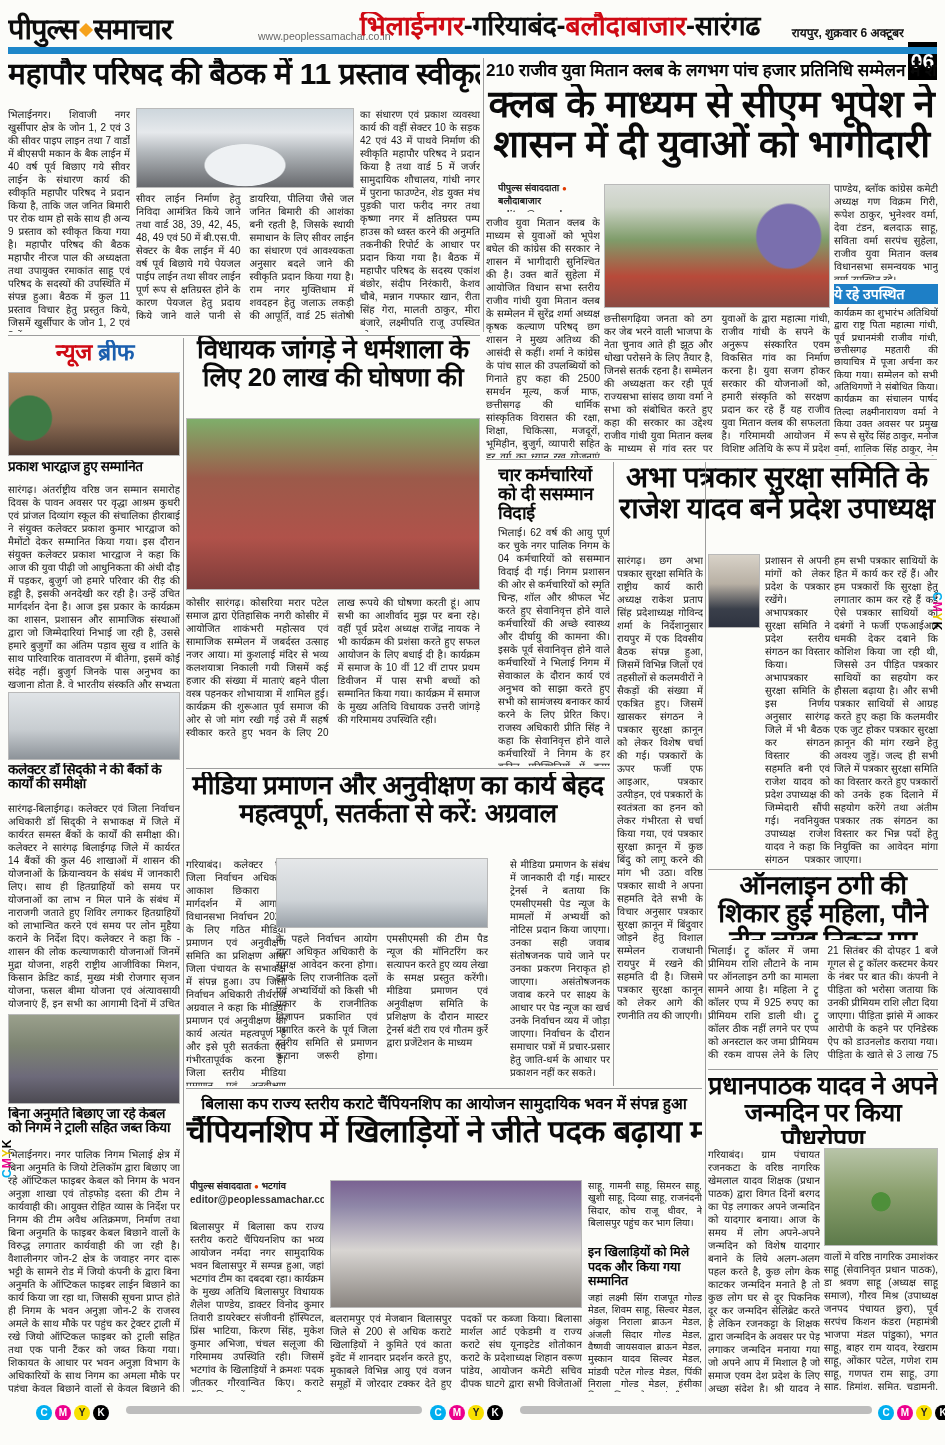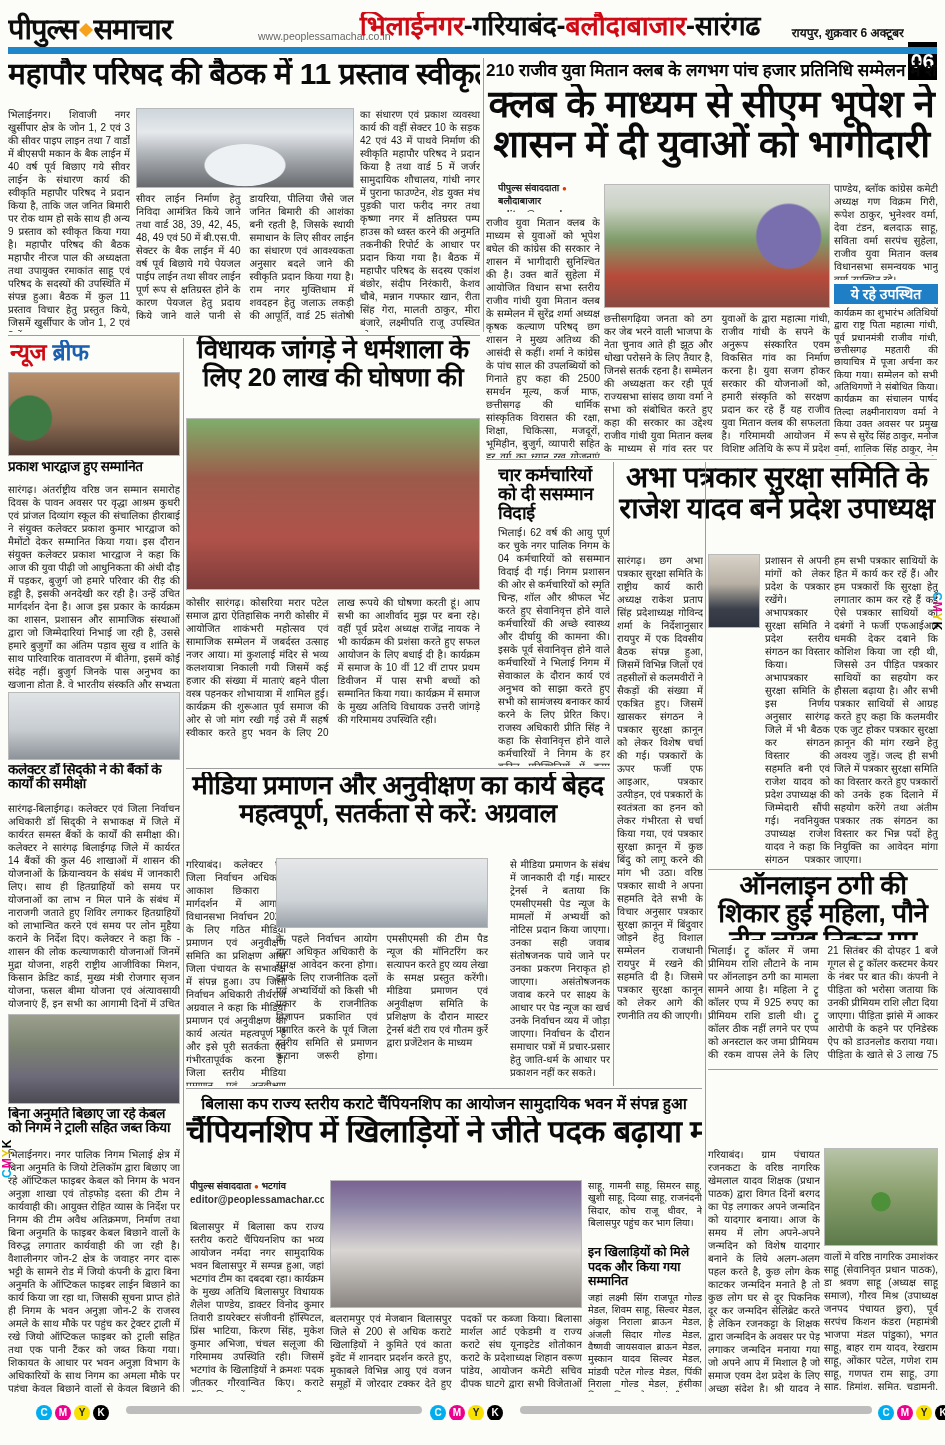--- a/index.html
+++ b/index.html
@@ -15,21 +15,21 @@
   .ph{position:absolute;border:1px solid #b9b9b9;box-sizing:border-box;}
   .logo{font-weight:700;font-size:29px;color:#0d0d0d;letter-spacing:-1px;white-space:nowrap;}
   .diamond{display:inline-block;width:10px;height:10px;background:#f6a21c;transform:rotate(45deg);margin:0 3px 2px 3px;vertical-align:middle;}
   .red{color:#cf0a14;}
   .blk{color:#0d0d0d;}
   .blue{color:#1b5fae;}
   .kicker{font-weight:700;color:#0a0a0a;white-space:nowrap;}
   .byline{font-size:9.5px;font-weight:700;color:#222;line-height:1.35;}
   .byline .dot{color:#e03a00;font-size:8px;}
   .email{font-size:10px;font-weight:700;color:#333;}
-  .boxhead{background:#1e7fc6;color:#fff;font-weight:700;font-size:14px;text-align:center;line-height:20px;height:20px;}
+  .boxhead{background:#1e7fc6;color:#fff;font-weight:700;font-size:14px;text-align:left;line-height:20px;height:20px;}
   .subhead{font-weight:700;font-size:12.5px;line-height:1.15;color:#0a0a0a;}
   .circ{display:inline-block;width:16px;height:16px;border-radius:50%;color:#fff;
         font-size:10px;font-weight:700;text-align:center;line-height:16px;margin-right:3px;
         font-family:"Liberation Sans",sans-serif;}
   .c-c{background:#00aeef;} .c-m{background:#ec008c;} .c-y{background:#f8e000;color:#222;} .c-k{background:#000;}
   .bar{position:absolute;height:8px;background:#bdbdbd;border-radius:4px;}
   .vlabel{position:absolute;writing-mode:vertical-rl;font-size:12px;font-weight:700;letter-spacing:1px;}
   .vlabel.flip{transform:rotate(180deg);}
   .lc{color:#00aeef;} .lm{color:#ec008c;} .ly{color:#e8c600;} .lk{color:#000;}
   
@@ -76,21 +76,21 @@
   </div>
   <div class="abs bt" style="left:486px;top:216px;width:114px;height:242px;">राजीव युवा मितान क्लब के माध्यम से युवाओं को भूपेश बघेल की कांग्रेस की सरकार ने शासन में भागीदारी सुनिश्चित की है। उक्त बातें सुहेला में आयोजित विधान सभा स्तरीय राजीव गांधी युवा मितान क्लब के सम्मेलन में सुरेंद्र शर्मा अध्यक्ष कृषक कल्याण परिषद् छग शासन ने मुख्य अतिथ्य की आसंदी से कहीं। शर्मा ने कांग्रेस के पांच साल की उपलब्धियों को गिनाते हुए कहा की 2500 समर्थन मूल्य, कर्ज माफ, छत्तीसगढ़ की धार्मिक सांस्कृतिक विरासत की रक्षा, शिक्षा, चिकित्सा, मजदूरों, भूमिहीन, बुजुर्ग, व्यापारी सहित हर वर्ग का ध्यान रख योजनाएं लागू किया है जिसके फलस्वरूप आज छत्तीसगढ़ की जनता खुश हैं। पंद्रह साल तक झूठे वादे कर</div>
   <div class="ph ph-rally" style="left:604px;top:184px;width:226px;height:124px;"></div>
   <div class="abs bt cols2" style="left:604px;top:312px;width:226px;height:146px;">छत्तीसगढ़िया जनता को ठग कर जेब भरने वाली भाजपा के नेता चुनाव आते ही झूठ और धोखा परोसने के लिए तैयार है, जिनसे सतर्क रहना है। सम्मेलन की अध्यक्षता कर रही पूर्व राज्यसभा सांसद छाया वर्मा ने सभा को संबोधित करते हुए कहा की सरकार का उद्देश्य राजीव गांधी युवा मितान क्लब के माध्यम से गांव स्तर पर युवाओं के द्वारा महात्मा गांधी, राजीव गांधी के सपने के अनुरूप संस्कारित एवम विकसित गांव का निर्माण करना है। युवा सजग होकर सरकार की योजनाओं को, हमारी संस्कृति को सरक्षण प्रदान कर रहे हैं यह राजीव युवा मितान क्लब की सफलता है। गरिमामयी आयोजन में विशिष्ट अतिथि के रूप में प्रदेश कांग्रेस सयुक्त महामंत्री दिनेश यदु, जिला पंचायत सदस्य परमेश्वर यदु, कृषि उपज मंडी अध्यक्ष बलौदा बाजार तुलसी राम वर्मा, कृषि उपज मंडी अध्यक्ष प्रदेश कांग्रेस कमेटी संयुक्त महामंत्री गंभीर सिंह ठाकुर, संदीप</div>
   <div class="abs bt" style="left:834px;top:182px;width:104px;height:98px;">पाण्डेय, ब्लॉक कांग्रेस कमेटी अध्यक्ष गण विक्रम गिरी, रूपेश ठाकुर, भुनेश्वर वर्मा, देवा टंडन, बलदाऊ साहू, सविता वर्मा सरपंच सुहेला, राजीव युवा मितान क्लब विधानसभा समन्वयक भानु वर्मा उपस्थित रहे।</div>
   <div class="abs" style="left:834px;top:284px;width:104px;height:174px;">
     <div class="boxhead">ये रहे उपस्थित</div>
     <div class="bt9" style="margin-top:3px;height:149px;overflow:hidden;">कार्यक्रम का शुभारंभ अतिथियों द्वारा राष्ट्र पिता महात्मा गांधी, पूर्व प्रधानमंत्री राजीव गांधी, छत्तीसगढ़ महतारी की छायाचित्र में पूजा अर्चना कर किया गया। सम्मेलन को सभी अतिथिगणों ने संबोधित किया। कार्यक्रम का संचालन पार्षद तिल्दा लक्ष्मीनारायण वर्मा ने किया उक्त अवसर पर प्रमुख रूप से सुरेंद सिंह ठाकुर, मनोज वर्मा, शालिक सिंह ठाकुर, नेम सिंह कटियार, राजा तिवारी, अयाज अहमद फारूकी, सुशील तिवारी, संजीय सिंह, केके वर्मा आदि उपस्थित रहे।</div>
   </div>
 
-  <div class="abs hl" style="left:10px;top:340px;width:170px;height:28px;font-size:23px;">
+  <div class="abs hl" style="left:10px;top:340px;width:170px;height:28px;font-size:23px;text-align:center;">
     <span class="red">न्यूज</span>
     <span class="blue">ब्रीफ</span>
   </div>
   <div class="ph ph-award" style="left:8px;top:372px;width:172px;height:84px;"></div>
   <div class="abs hl" style="left:8px;top:460px;width:172px;height:20px;font-size:13.5px;">प्रकाश भारद्वाज हुए सम्मानित</div>
   <div class="abs bt" style="left:8px;top:483px;width:172px;height:205px;">सारंगढ़। अंतर्राष्ट्रीय वरिष्ठ जन सम्मान समारोह दिवस के पावन अवसर पर वृद्धा आश्रम कुधरी एवं प्रांजल दिव्यांग स्कूल की संचालिका हीराबाई ने संयुक्त कलेक्टर प्रकाश कुमार भारद्वाज को मैमोंटो देकर सम्मानित किया गया। इस दौरान संयुक्त कलेक्टर प्रकाश भारद्वाज ने कहा कि आज की युवा पीढ़ी जो आधुनिकता की अंधी दौड़ में पड़कर, बुजुर्ग जो हमारे परिवार की रीड़ की हड्डी है, इसकी अनदेखी कर रही है। उन्हें उचित मार्गदर्शन देना है। आज इस प्रकार के कार्यक्रम का शासन, प्रशासन और सामाजिक संस्थाओं द्वारा जो जिम्मेदारियां निभाई जा रही है, उससे हमारे बुजुर्गों का अंतिम पड़ाव सुख व शांति के साथ पारिवारिक वातावरण में बीतेगा, इसमें कोई संदेह नहीं। बुजुर्ग जिनके पास अनुभव का खजाना होता है, वे भारतीय संस्कृति और सभ्यता के धरोहर हैं। कार्यक्रम में प्रांजल दिव्यांग स्कूल के संचालक हीराबाई के साथ अन्य कर्मचारी एवं संस्था के पदाधिकारी उपस्थित रहे।</div>
 
   <div class="ph ph-review" style="left:8px;top:692px;width:172px;height:68px;"></div>
   <div class="abs hl" style="left:8px;top:763px;width:172px;height:36px;font-size:13.5px;">कलेक्टर डॉ सिद्की ने की बैंकों के कार्यों की समीक्षा</div>
   <div class="abs bt" style="left:8px;top:802px;width:172px;height:208px;">सारंगढ़-बिलाईगढ़। कलेक्टर एवं जिला निर्वाचन अधिकारी डॉ सिद्की ने सभाकक्ष में जिले में कार्यरत समस्त बैंकों के कार्यों की समीक्षा की। कलेक्टर ने सारंगढ़ बिलाईगढ़ जिले में कार्यरत 14 बैंकों की कुल 46 शाखाओं में शासन की योजनाओं के क्रियान्वयन के संबंध में जानकारी लिए। साथ ही हितग्राहियों को समय पर योजनाओं का लाभ न मिल पाने के संबंध में नाराजगी जताते हुए शिविर लगाकर हितग्राहियों को लाभान्वित करने एवं समय पर लोन मुहैया कराने के निर्देश दिए। कलेक्टर ने कहा कि - शासन की लोक कल्याणकारी योजनाओं जिनमें मुद्रा योजना, शहरी राष्ट्रीय आजीविका मिशन, किसान क्रेडिट कार्ड, मुख्य मंत्री रोजगार सृजन योजना, फसल बीमा योजना एवं अंत्यावसायी योजनाएं हैं, इन सभी का आगामी दिनों में उचित क्रियान्वयन सुनिश्चित करें। इस अवसर पर नोडल अधिकारी पंचायत हरिशंकर चौहान, नाबार्ड प्रबंधक पंडा एवं समस्त बैंकों के प्रबंधक उपस्थित थे।</div>
@@ -118,20 +118,21 @@
   <div class="abs bt" style="left:617px;top:554px;width:86px;height:534px;">सारंगढ़। छग अभा पत्रकार सुरक्षा समिति के राष्ट्रीय कार्य कारी अध्यक्ष राकेश प्रताप सिंह प्रदेशाध्यक्ष गोविन्द शर्मा के निर्देशानुसार रायपुर में एक दिवसीय बैठक संपन्न हुआ, जिसमें विभिन्न जिलों एवं तहसीलों से कलमवीरों ने सैकड़ों की संख्या में एकत्रित हुए। जिसमें खासकर संगठन ने पत्रकार सुरक्षा क़ानून को लेकर विशेष चर्चा की गई। पत्रकारों के ऊपर फर्जी एफ आइआर, पत्रकार उत्पीड़न, एवं पत्रकारों के स्वतंत्रता का हनन को लेकर गंभीरता से चर्चा किया गया, एवं पत्रकार सुरक्षा क़ानून में कुछ बिंदु को लागू करने की मांग भी उठा। वरिष्ठ पत्रकार साथी ने अपना सहमति देते सभी के विचार अनुसार पत्रकार सुरक्षा क़ानून में बिंदुवार जोड़ने हेतु विशाल सम्मेलन राजधानी रायपुर में रखने की सहमति दी है। जिसमे पत्रकार सुरक्षा कानून को लेकर आगे की रणनीति तय की जाएगी।</div>
   <div class="abs" style="left:708px;top:554px;width:122px;height:312px;">
     <div class="ph ph-portrait" style="position:relative;float:left;width:52px;height:74px;margin:0 5px 3px 0;"></div>
     <div class="bt" style="height:312px;overflow:hidden;">प्रशासन से अपनी मांगों को लेकर प्रदेश के पत्रकार रखेंगे। अभापत्रकार सुरक्षा समिति ने प्रदेश स्तरीय संगठन का विस्तार किया। अभापत्रकार सुरक्षा समिति के इस निर्णय अनुसार सारंगढ़ जिले में भी बैठक कर संगठन विस्तार की सहमति बनी एवं राजेश यादव को प्रदेश उपाध्यक्ष की जिम्मेदारी सौंपी गई। नवनियुक्त उपाध्यक्ष राजेश यादव ने कहा कि संगठन पत्रकार हित में निरंतर कार्य करेगा एवं पत्रकार सुरक्षा कानून की मांग को मजबूती से रखेगा।</div>
   </div>
   <div class="abs bt" style="left:834px;top:554px;width:104px;height:312px;">हम सभी पत्रकार साथियों के हित में कार्य कर रहें हैं। और हम पत्रकारों कि सुरक्षा हेतु लगातार काम कर रहे हैं कई ऐसे पत्रकार साथियों को दबंगों ने फर्जी एफआईआर धमकी देकर दबाने कि कोशिश किया जा रही थी, जिससे उन पीड़ित पत्रकार साथियों का सहयोग कर हौसला बढ़ाया है। और सभी पत्रकार साथियों से आग्रह करते हुए कहा कि कलमवीर एक जुट होकर पत्रकार सुरक्षा क़ानून की मांग रखने हेतु अवश्य जुड़ें। जल्द ही सभी जिले में पत्रकार सुरक्षा समिति का विस्तार करते हुए पत्रकारों को उनके हक दिलाने में सहयोग करेंगे तथा अंतीम पत्रकार तक संगठन का विस्तार कर भिन्न पदों हेतु नियुक्ति का आवेदन मांगा जाएगा।</div>
 
   <div class="abs hl center" style="left:708px;top:872px;width:230px;height:68px;font-size:26px;">ऑनलाइन ठगी की शिकार हुई महिला, पौने तीन लाख निकल गए</div>
   <div class="abs bt cols2" style="left:708px;top:944px;width:230px;height:122px;">भिलाई। ट्रू कॉलर में जमा प्रीमियम राशि लौटाने के नाम पर ऑनलाइन ठगी का मामला सामने आया है। महिला ने ट्रू कॉलर एप्प में 925 रुपए का प्रीमियम राशि डाली थी। ट्रू कॉलर ठीक नहीं लगने पर एप्प को अनस्टाल कर जमा प्रीमियम की रकम वापस लेने के लिए 21 सितंबर की दोपहर 1 बजे गूगल से ट्रू कॉलर कस्टमर केयर के नंबर पर बात की। कंपनी ने पीड़िता को भरोसा जताया कि उनकी प्रीमियम राशि लौटा दिया जाएगा। पीड़िता झांसे में आकर आरोपी के कहने पर एनिडेस्क ऐप को डाउनलोड कराया गया। पीड़िता के खाते से 3 लाख 75 हजार रुपए और 9670 निकाल लिया गया। थोड़े देर बाद पीड़िता के मोबाइल पर मैसेज आने पर ठगी होना समझ आया।</div>
 
+  <div class="abs hl center" style="left:708px;top:1072px;width:230px;height:72px;font-size:25px;">प्रधानपाठक यादव ने अपने जन्मदिन पर किया पौधरोपण</div>
   <div class="abs bt" style="left:708px;top:1148px;width:112px;height:244px;">गरियाबंद। ग्राम पंचायत रजनकटा के वरिष्ठ नागरिक खेमलाल यादव शिक्षक (प्रधान पाठक) द्वारा विगत दिनों बरगद का पेड़ लगाकर अपने जन्मदिन को यादगार बनाया। आज के समय में लोग अपने-अपने जन्मदिन को विशेष यादगार बनाने के लिये अलग-अलग पहल करते है, कुछ लोग केक काटकर जन्मदिन मनाते है तो कुछ लोग घर से दूर पिकनिक दूर कर जन्मदिन सेलिब्रेट करते है लेकिन रजनकट्टा के शिक्षक द्वारा जन्मदिन के अवसर पर पेड़ लगाकर जन्मदिन मनाया गया जो अपने आप में मिशाल है जो समाज एवम देश प्रदेश के लिए अच्छा संदेश है। श्री यादव ने जन्मदिन के शुभ अवसर पर पेड़ लगाकर समाज को पर्यावरण संरक्षण की दिशा में एक कदम आगे आने का आव्हान किया। जन्मदिन की बधाई देने</div>
   <div class="abs" style="left:824px;top:1148px;width:114px;height:244px;">
     <div class="ph ph-plant" style="position:relative;width:114px;height:98px;"></div>
     <div class="bt" style="margin-top:4px;height:140px;overflow:hidden;">वालों मे वरिष्ठ नागरिक उमाशंकर साहू (सेवानिवृत प्रधान पाठक), डा श्रवण साहू (अध्यक्ष साहू समाज), गौरव मिश्र (उपाध्यक्ष जनपद पंचायत छुरा), पूर्व सरपंच किशन कंडरा (महामंत्री भाजपा मंडल पांडुका), भगत साहू, बाहर राम यादव, रेखराम साहू, ओंकार पटेल, गणेश राम साहू, गणपत राम साहू, उगा साहू, हिमांशु, सुमित, चूड़ामनी, लक्ष्मीकांत यादव, वेद प्रकाश यादव, सुरेश, योगेंद्र एवं चेतन साहू आदि लोगों की उपस्थिति रही।</div>
   </div>
 
   <div class="abs kicker center" style="left:186px;top:1092px;width:516px;height:22px;font-size:15.5px;">बिलासा कप राज्य स्तरीय कराटे चैंपियनशिप का आयोजन सामुदायिक भवन में संपन्न हुआ</div>
   <div class="abs hl center" style="left:186px;top:1116px;width:516px;height:56px;font-size:31px;white-space:nowrap;">चैंपियनशिप में खिलाड़ियों ने जीते पदक बढ़ाया मान</div>
   <div class="abs byline" style="left:190px;top:1180px;width:134px;height:34px;">
     <span>पीपुल्स संवाददाता</span>

